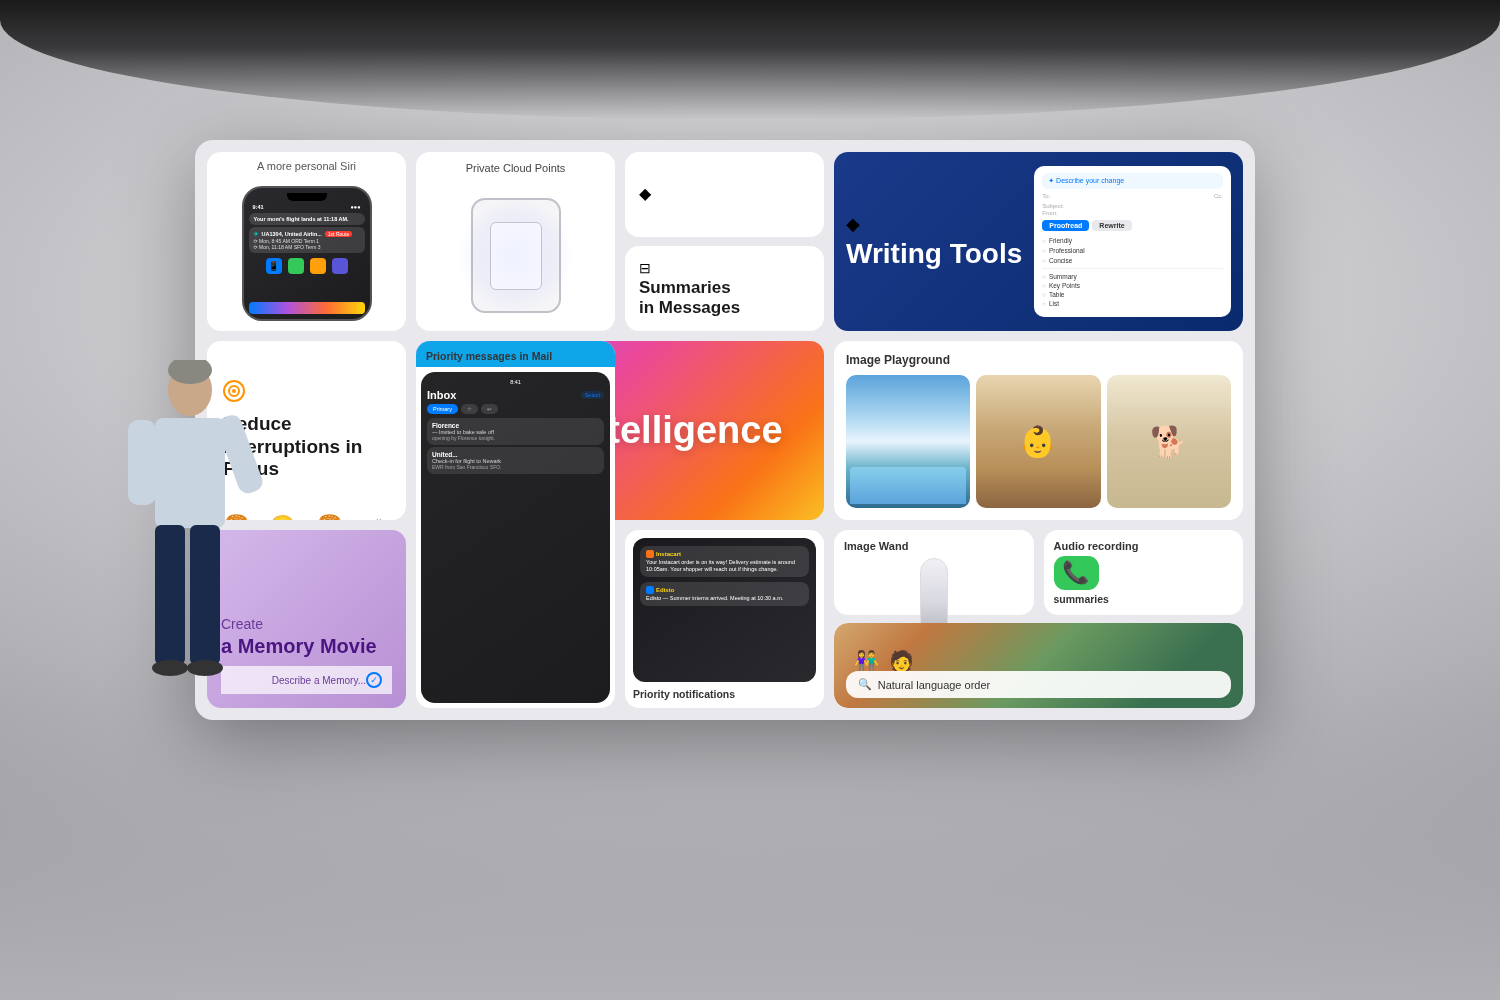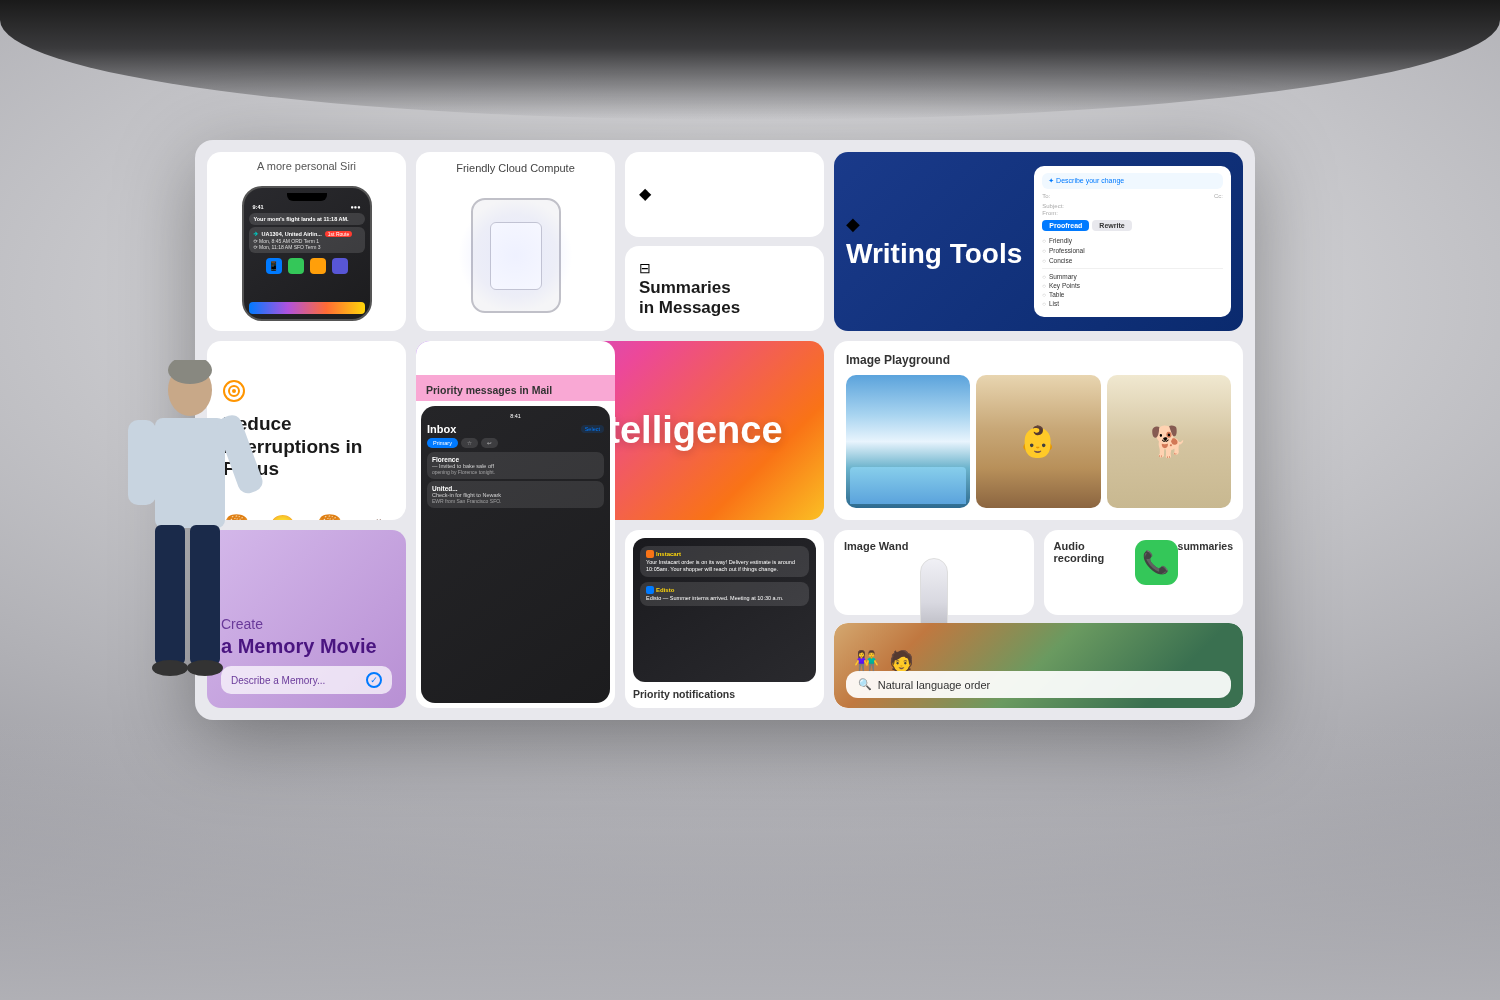--- a/index.html
+++ b/index.html
@@ -231,27 +231,27 @@
     .ip-images { display: flex; gap: 6px; flex: 1; }
     .ip-img { flex: 1; border-radius: 10px; overflow: hidden; }
     .ip-mountain { background: linear-gradient(180deg, #5ba3dc 0%, #a8d4f0 30%, #e8f4fd 50%, #6bb3cc 70%, #2d6a8f 100%); }
     .ip-baby { background: linear-gradient(180deg, #e8d5b0 0%, #c8a878 40%, #b8905a 70%, #8b6540 100%); display: flex; align-items: center; justify-content: center; font-size: 30px; }
     .ip-dog { background: linear-gradient(180deg, #f0e8d0 0%, #d4c4a0 50%, #c8b890 100%); display: flex; align-items: center; justify-content: center; font-size: 30px; }
 
     
     .memory-inner { padding: 14px; display: flex; flex-direction: column; justify-content: flex-end; height: 100%; }
     .memory-eyebrow { font-size: 14px; font-weight: 500; color: #6a3a9a; margin-bottom: 2px; }
     .memory-main-title { font-size: 20px; font-weight: 800; color: #4a1580; line-height: 1.2; }
-    .memory-input-box { margin-top: 8px; background: rgba(255,255,255,0.7); border-radius: 10px; padding: 6px 10px; display: flex; align-items: center; justify-content: space-between; }
+    .memory-input-box { margin-top: 8px; background: rgba(255,255,255,0.7); border-radius: 0; padding: 6px 10px; display: flex; align-items: center; justify-content: flex-end; }
     .memory-input-text { font-size: 10px; color: #6a3a9a; }
     .memory-checkmark { width: 16px; height: 16px; border-radius: 50%; border: 2px solid #007aff; display: flex; align-items: center; justify-content: center; font-size: 9px; color: #007aff; }
 
     
     .pm-inner { display: flex; flex-direction: column; height: 100%; }
-    .pm-header { padding: 9px 10px 5px; font-size: 10.5px; font-weight: 600; color: #333; background: #f9a8d4; margin-top: 34px; }
+    .pm-header { padding: 9px 10px 5px; font-size: 10.5px; font-weight: 600; color: #333; background: #0ea5e9; }
     .pm-phone { flex: 1; background: linear-gradient(145deg, #252528, #1c1c1e); margin: 5px; border-radius: 14px; padding: 7px 6px; display: flex; flex-direction: column; overflow: hidden; }
     .pm-status { font-size: 5.5px; color: white; text-align: center; margin-bottom: 4px; }
     .pm-inbox-header { display: flex; align-items: center; margin-bottom: 3px; }
     .pm-inbox-title { font-size: 11px; font-weight: 700; color: white; }
     .pm-select-btn { margin-left: auto; font-size: 5.5px; color: #007aff; background: rgba(0,122,255,0.15); border-radius: 4px; padding: 1px 4px; }
     .pm-tabs { display: flex; gap: 3px; margin-bottom: 4px; }
     .pm-tab { background: rgba(255,255,255,0.12); border-radius: 10px; padding: 2px 6px; font-size: 5.5px; color: rgba(255,255,255,0.6); }
     .pm-tab.active { background: #007aff; color: white; }
     .pm-mail { background: rgba(255,255,255,0.1); border-radius: 7px; padding: 4px 5px; margin-bottom: 2px; }
     .pm-mail-from { font-size: 6.5px; font-weight: 700; color: white; }
@@ -264,21 +264,21 @@
     .pn-item { background: rgba(255,255,255,0.12); border-radius: 8px; padding: 4px 6px; }
     .pn-app { font-size: 6px; font-weight: 700; color: #ffd60a; margin-bottom: 1px; display: flex; align-items: center; gap: 2px; }
     .pn-text { font-size: 5.5px; color: white; line-height: 1.3; }
     .pn-label { font-size: 10.5px; font-weight: 600; color: #333; text-align: left; margin-top: 6px; }
 
     
     .bottom-right-wrap { position: absolute; left: 627px; top: 378px; width: 409px; height: 178px; }
     .br-top { display: flex; gap: 10px; height: 85px; }
     .br-bottom { margin-top: 8px; height: 85px; background: white; border-radius: 14px; overflow: hidden; }
     .br-wand { flex: 1; background: white; border-radius: 14px; padding: 10px; display: flex; flex-direction: column; }
-    .br-audio { flex: 1; background: white; border-radius: 14px; padding: 10px; display: flex; flex-direction: row; }
+    .br-audio { flex: 1; background: white; border-radius: 14px; padding: 10px; display: flex; flex-direction: column; }
     .br-wand-title { font-size: 11px; font-weight: 600; color: #333; margin-bottom: 6px; }
     .br-wand-visual { flex: 1; display: flex; align-items: center; justify-content: center; }
     .br-audio-title { font-size: 11px; font-weight: 600; color: #333; margin-bottom: 4px; }
     .br-phone-icon { width: 45px; height: 45px; background: #34c759; border-radius: 11px; display: flex; align-items: center; justify-content: center; font-size: 22px; margin-bottom: 3px; }
     .br-audio-sub { font-size: 10.5px; font-weight: 600; color: #333; }
 
     
     .wand-shape { width: 28px; height: 75px; background: linear-gradient(180deg, #f0f0f5 0%, #d8d8e0 60%, #b8b8c0 100%); border-radius: 14px 14px 6px 6px; border: 1px solid #ddd; }
     .nl-parent { position: relative; }
 
@@ -322,21 +322,21 @@
                 <div style="width:16px;height:16px;background:#5856d6;border-radius:4px;"></div>
               </div>
               <div class="sp-glow"></div>
             </div>
           </div>
         </div>
       </div>
 
       <div class="c c-private">
         <div class="flex-col h100">
-          <div class="pc-title">Friendly Cloud Compute</div>
+          <div class="pc-title">Private Cloud Points</div>
           <div class="pc-device-wrap">
             <div style="position:relative; display:flex; align-items:center; justify-content:center;">
               <div style="width:115px;height:115px;border-radius:50%;background:radial-gradient(circle, rgba(120,140,255,0.12) 0%, rgba(100,120,255,0.06) 50%, transparent 70%);position:absolute;"></div>
               <div class="pc-device">
                 <div class="pc-screen-rect"></div>
               </div>
             </div>
           </div>
         </div>
       </div>

